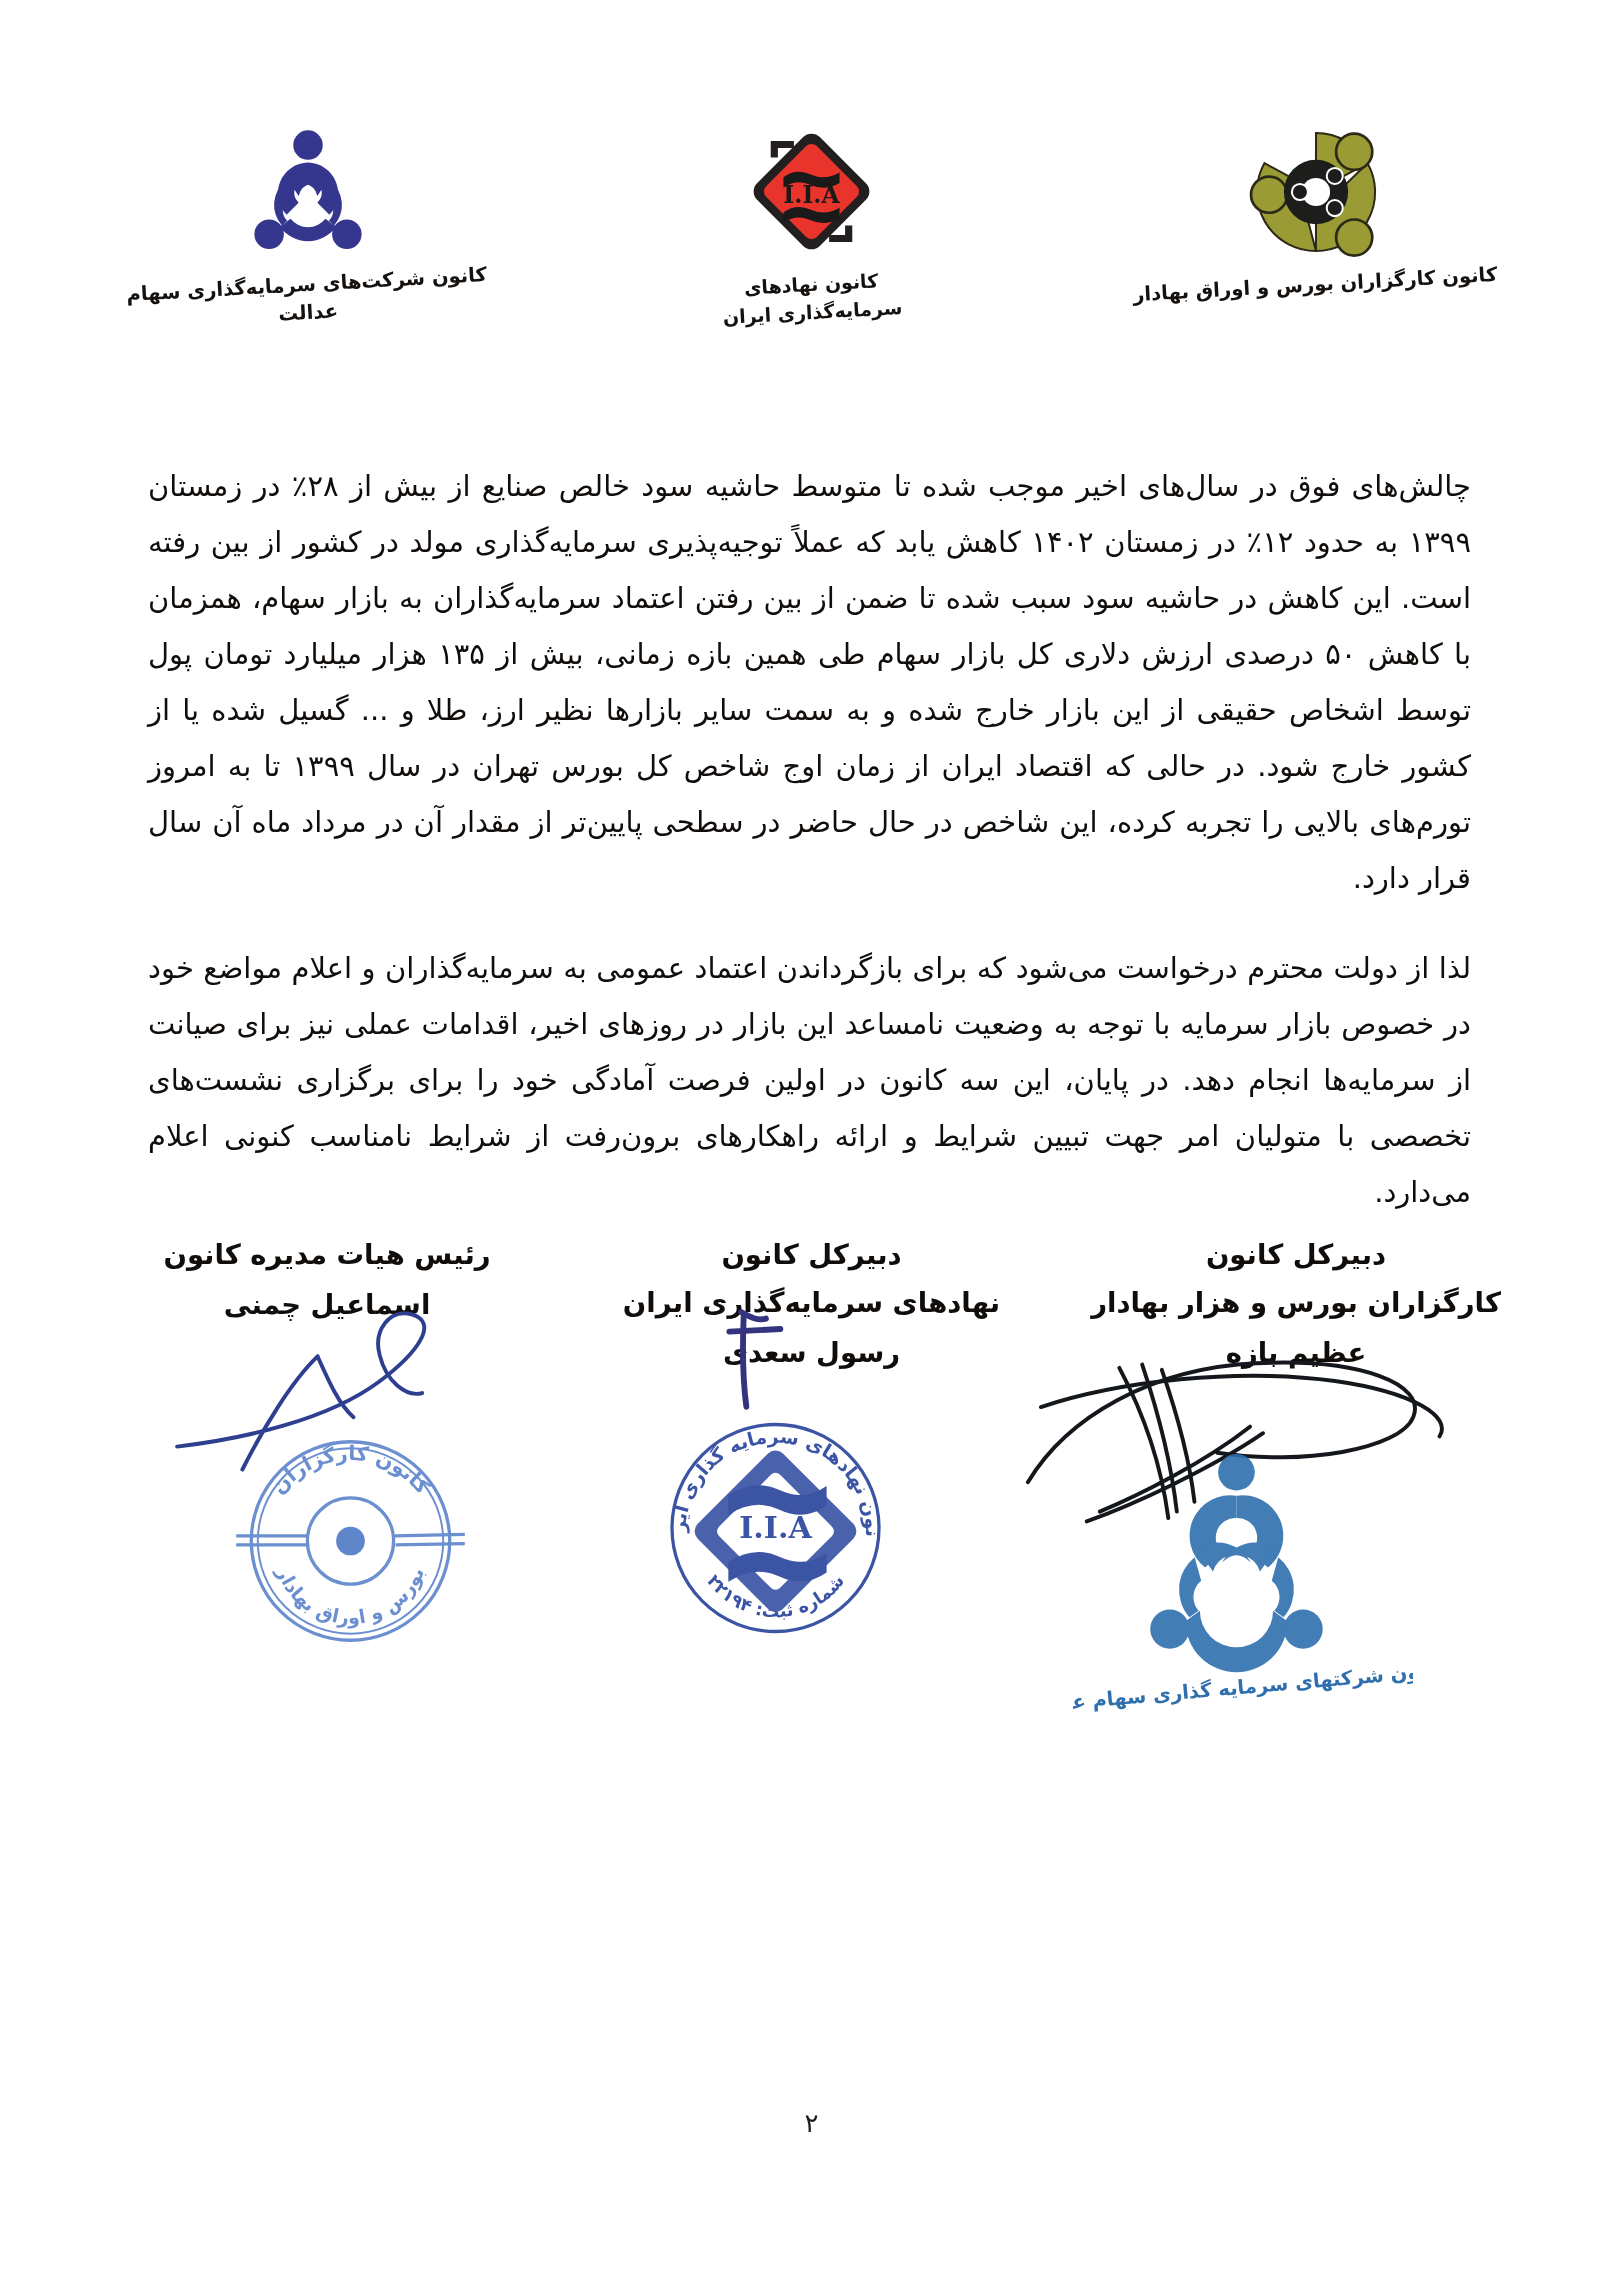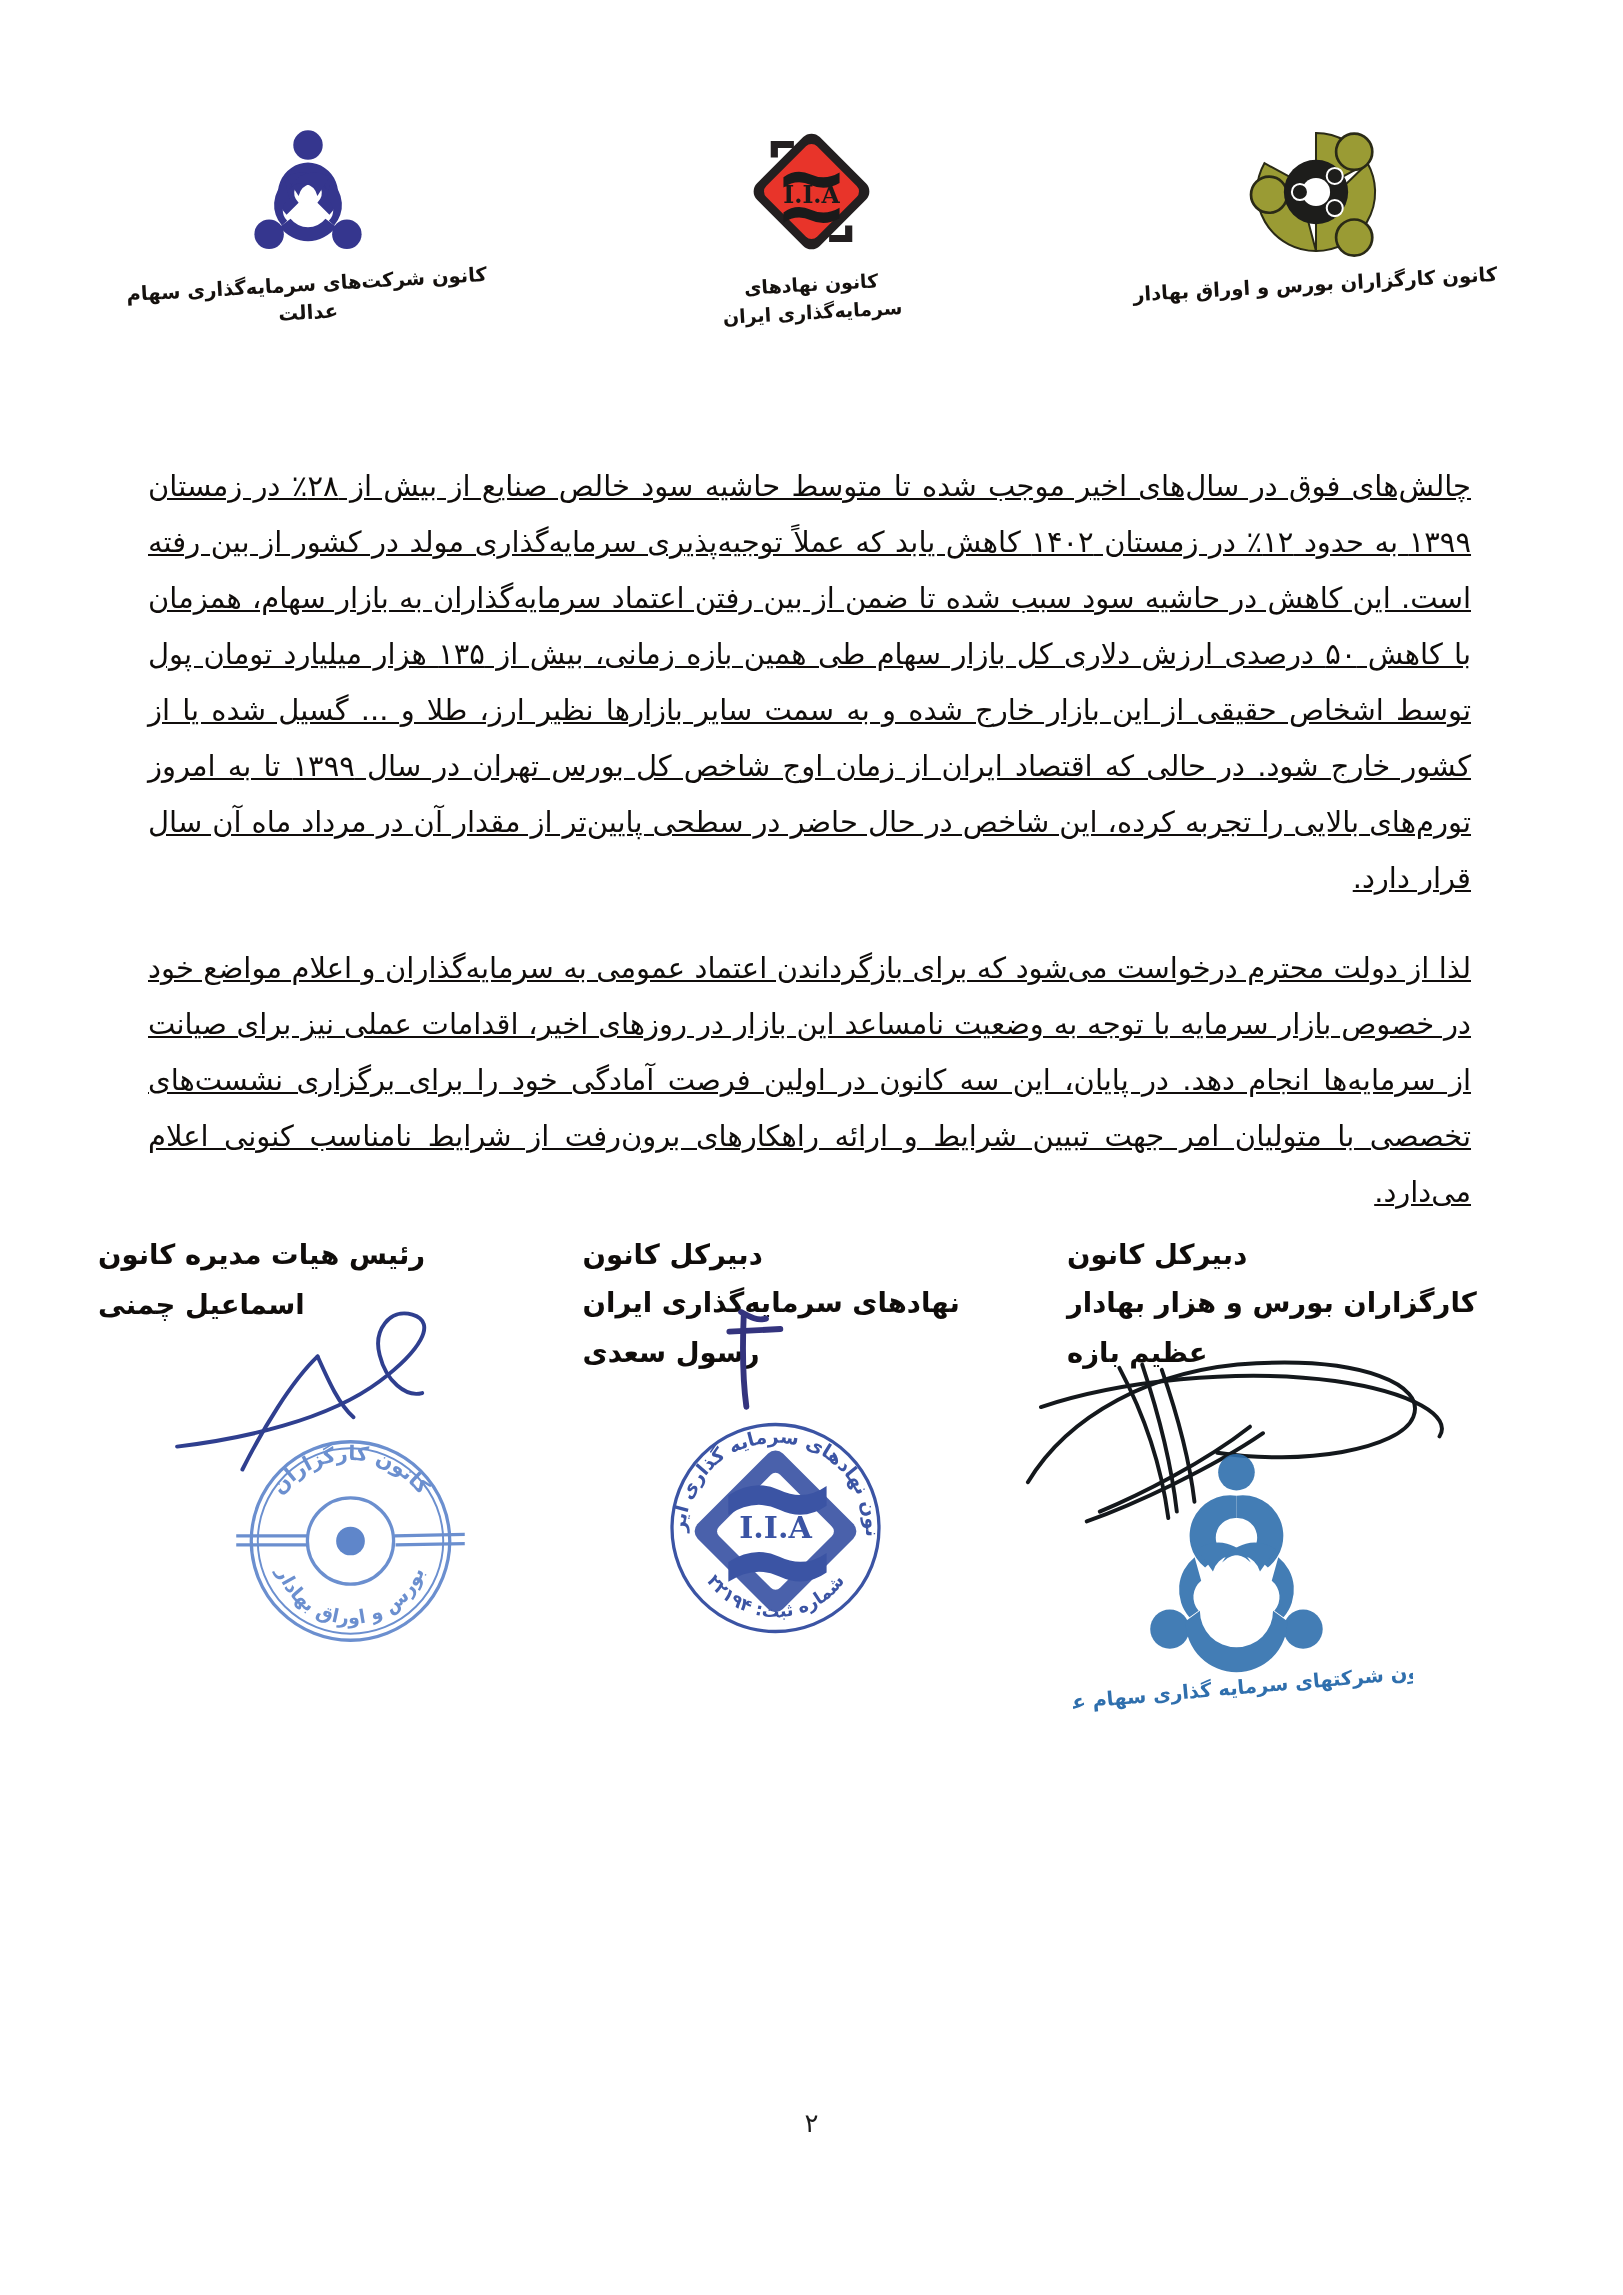--- a/index.html
+++ b/index.html
@@ -58,42 +58,41 @@
     position: absolute;
     top: 458px;
     right: 152px;
     width: 1323px;
     font-size: 29px;
     line-height: 56px;
     color: #100d0b;
     text-align: justify;
     text-justify: inter-word;
     font-family: "DejaVu Sans", "Liberation Sans", sans-serif;
-    text-decoration: underline;
   }
   .body-text p {
     margin: 0 0 34px 0;
     text-align: justify;
   }
   .body-text p:last-child { margin-bottom: 0; }
 
   
   .sig-row {
     position: absolute;
     top: 1230px;
     right: 98px;
     left: 98px;
     height: 196px;
     display: flex;
     flex-direction: row-reverse;
     justify-content: space-between;
   }
   .sig-block {
     width: 458px;
-    text-align: left;
+    text-align: center;
     font-size: 27.5px;
     line-height: 48px;
     font-weight: 700;
     color: #100d0b;
   }
   .sig-block .role-line { display: block; }
   .sig-block .person {
     display: block;
     margin-top: 2px;
     font-weight: 700;

